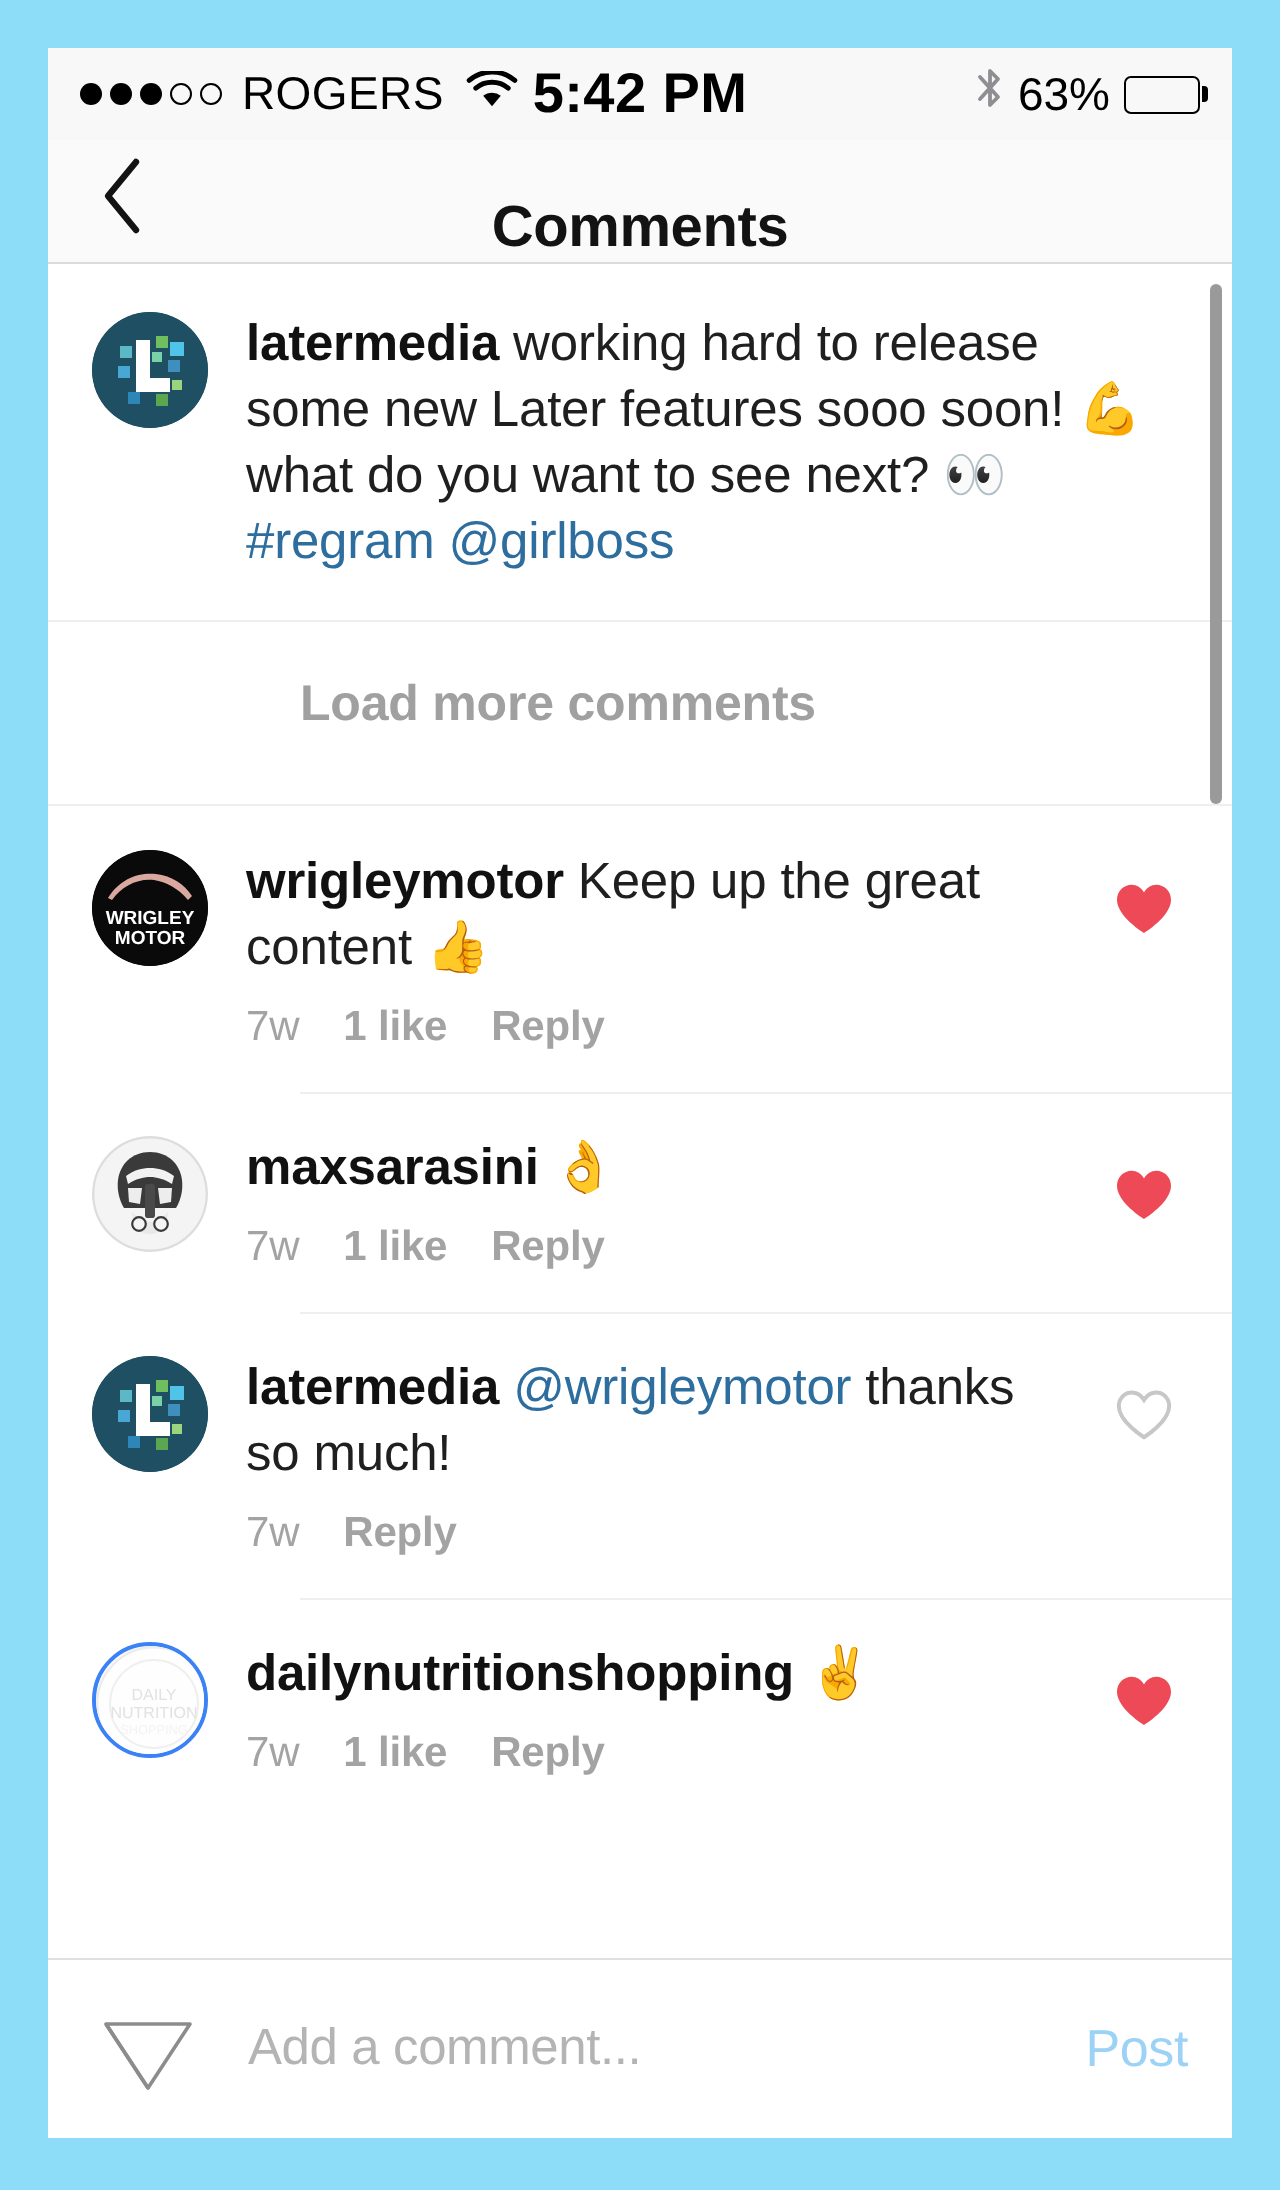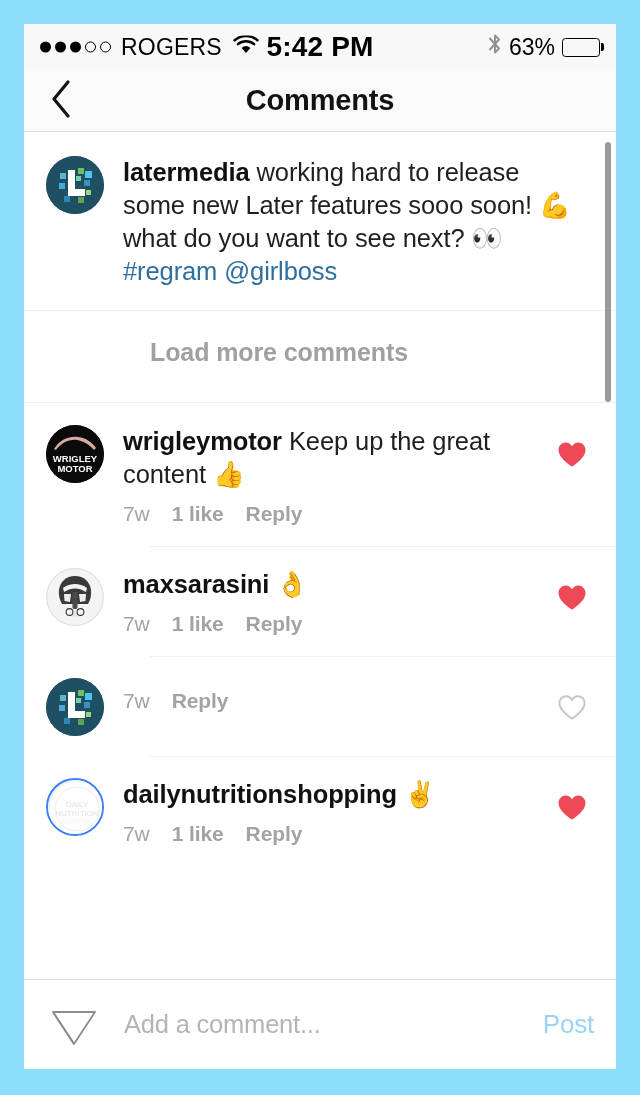--- a/index.html
+++ b/index.html
@@ -84,21 +84,21 @@
     width: 3px; height: 8px; background: #000;
     border-radius: 0 2px 2px 0;
   }
 
   
   #navbar {
     position: relative;
     height: 62px;
     background: #FAFAFA;
     border-bottom: 1px solid #DBDBDB;
-    display: flex; align-items: center;
+    display: flex; align-items: flex-end;
   }
   #back-button {
     position: absolute; left: 24px; top: 50%;
     transform: translateY(-50%);
     width: 40px; height: 44px;
     display: flex; align-items: center; justify-content: flex-start;
     cursor: pointer;
   }
   #nav-title {
     width: 100%; text-align: center;
@@ -383,20 +383,23 @@
             <rect x="32" y="12" width="6" height="6" fill="#6FBF5E"></rect>
             <rect x="39" y="15" width="7" height="7" fill="#4FC3E8"></rect>
             <rect x="38" y="24" width="6" height="6" fill="#3E8FBE"></rect>
             <rect x="30" y="20" width="5" height="5" fill="#7AD0A8"></rect>
             <rect x="18" y="40" width="6" height="6" fill="#2C87B8"></rect>
             <rect x="32" y="41" width="6" height="6" fill="#5BA64F"></rect>
             <rect x="40" y="34" width="5" height="5" fill="#9AD47E"></rect>
           </svg>
         </div>
         <div class="comment-body">
+          <div class="comment-text">
+            <span class="uname">latermedia</span> <span class="link">@wrigleymotor</span><span> thanks so much!</span>
+          </div>
           <div class="meta">
             <span class="m-time">7w</span>
             <span class="m-reply">Reply</span>
           </div>
         </div>
         <div class="like-btn">
           <span>
             <svg width="30" height="27" viewBox="0 0 30 27">
               <path d="M15 24.6 C15 24.6 2.4 16.9 2.4 9 C2.4 5.1 5.4 2.2 8.9 2.2 C11.3 2.2 13.5 3.6 15 5.9 C16.5 3.6 18.7 2.2 21.1 2.2 C24.6 2.2 27.6 5.1 27.6 9 C27.6 16.9 15 24.6 15 24.6 Z" fill="none" stroke="#C7C7C7" stroke-width="2"></path>
             </svg>

